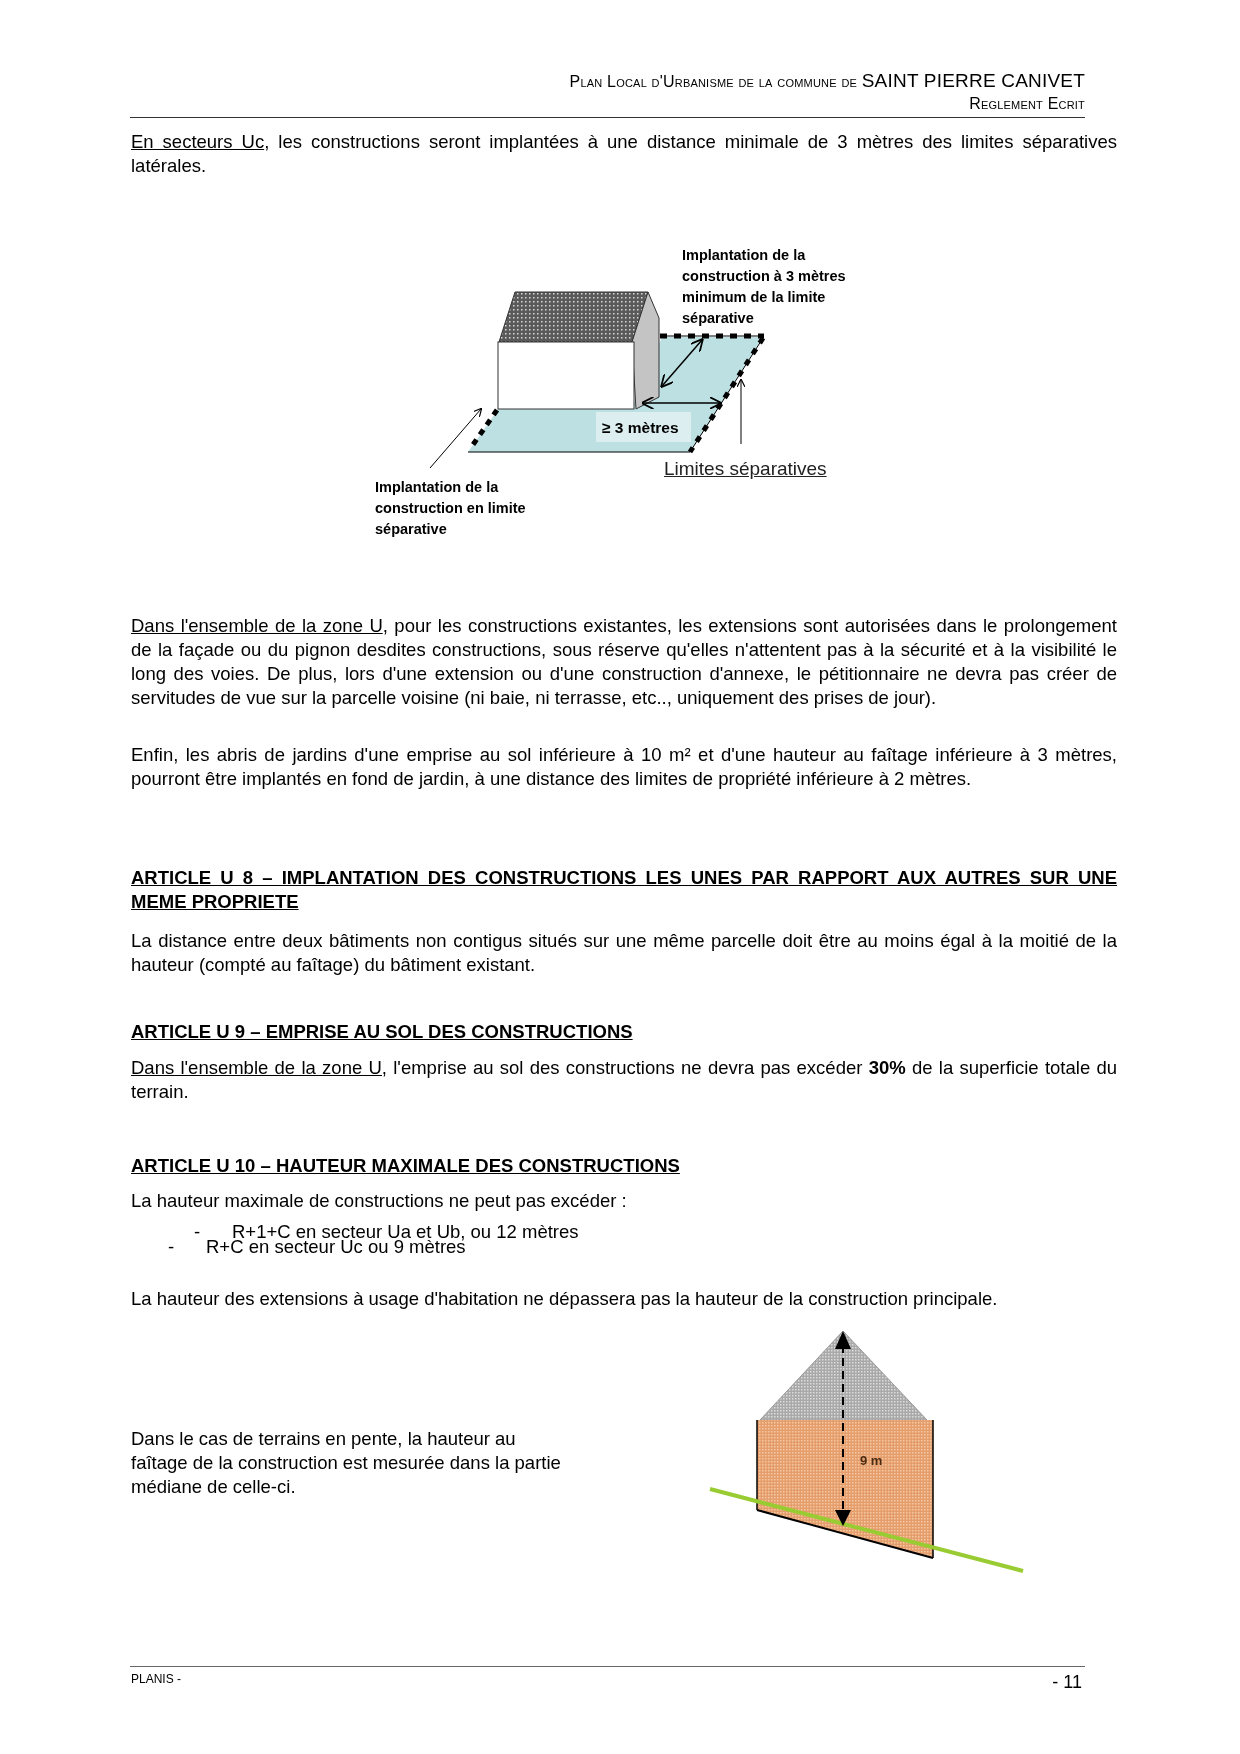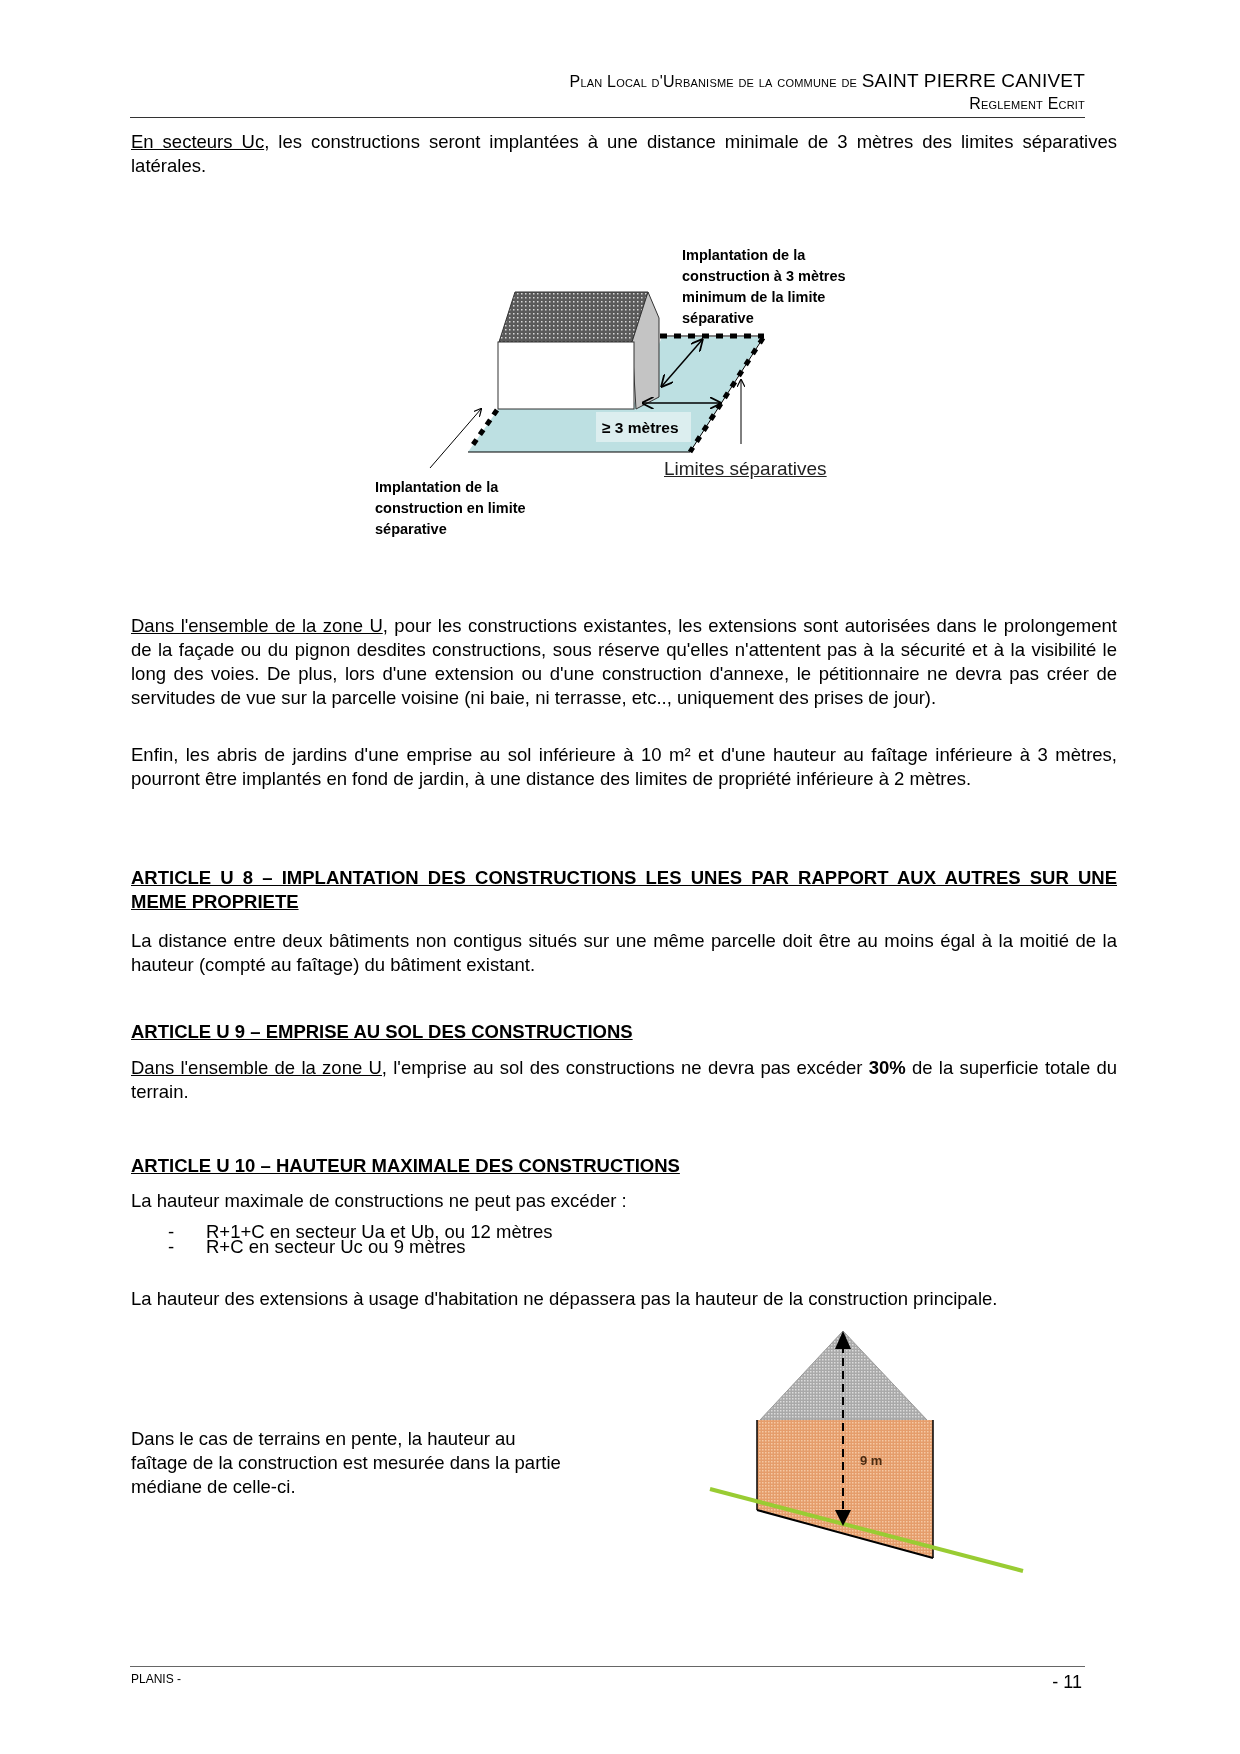--- a/index.html
+++ b/index.html
@@ -118,21 +118,21 @@
   <div class="h" style="top:866px;">ARTICLE U 8 – IMPLANTATION DES CONSTRUCTIONS LES UNES PAR RAPPORT AUX AUTRES SUR UNE MEME PROPRIETE</div>
   <div class="txt" style="top:929px;">La distance entre deux bâtiments non contigus situés sur une même parcelle doit être au moins égal à la moitié de la hauteur (compté au faîtage) du bâtiment existant.</div>
 
   <div class="h" style="top:1020px; width:auto;">ARTICLE U 9 – EMPRISE AU SOL DES CONSTRUCTIONS</div>
   <div class="txt" style="top:1056px;">
     <span class="u">Dans l'ensemble de la zone U,</span><span> l'emprise au sol des constructions ne devra pas excéder </span><b>30%</b><span> de la superficie totale du terrain.</span>
   </div>
 
   <div class="h" style="top:1154px; width:auto;">ARTICLE U 10 – HAUTEUR MAXIMALE DES CONSTRUCTIONS</div>
   <div class="txt" style="top:1189px;">La hauteur maximale de constructions ne peut pas excéder :</div>
-  <div class="bullet" style="top:1221px;">
+  <div class="bullet" style="top:1221px;margin-left:26px;">
     <span class="dash">-</span><span>R+1+C en secteur Ua et Ub, ou 12 mètres</span>
   </div>
   <div class="bullet" style="top:1236px;">
     <span class="dash">-</span><span>R+C en secteur Uc ou 9 mètres</span>
   </div>
   <div class="txt" style="top:1287px;">La hauteur des extensions à usage d'habitation ne dépassera pas la hauteur de la construction principale.</div>
   <div class="side-text">Dans le cas de terrains en pente, la hauteur au faîtage de la construction est mesurée dans la partie médiane de celle-ci.</div>
   <div class="diag-label" style="left:860px; top:1450px; font-size:13px; color:#4a2a10;">9 m</div>
 
   <div class="foot-rule"></div>

